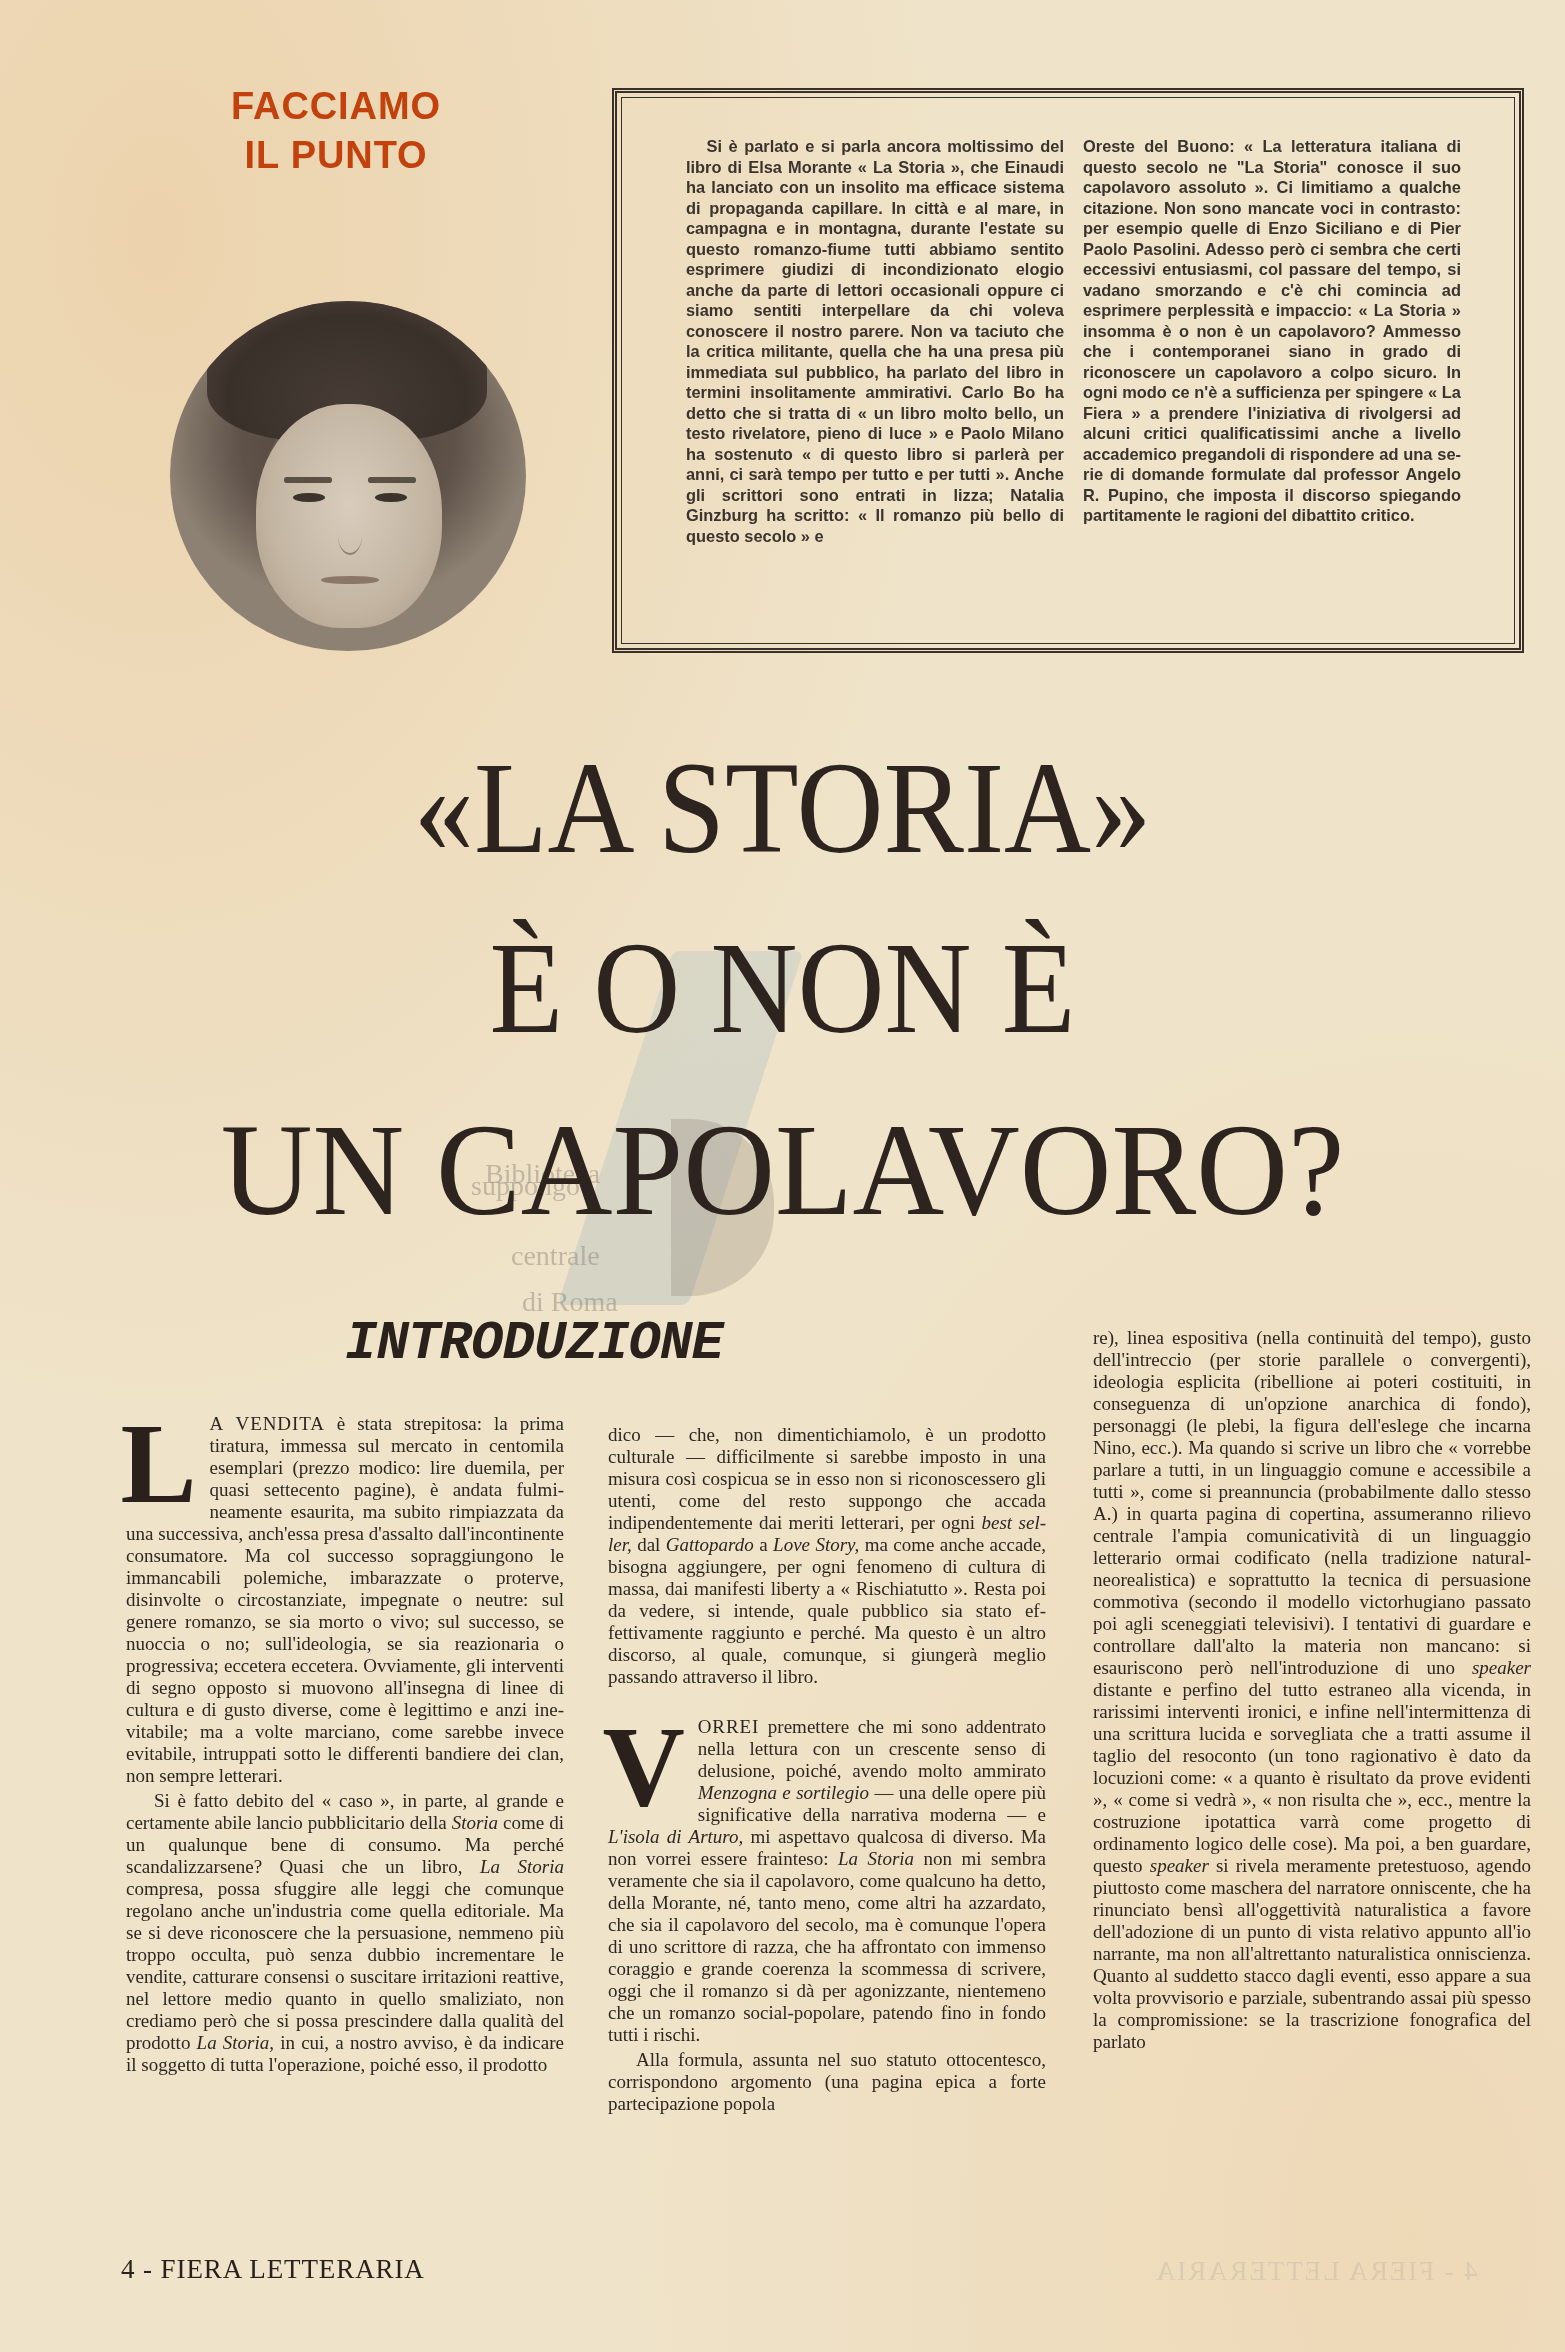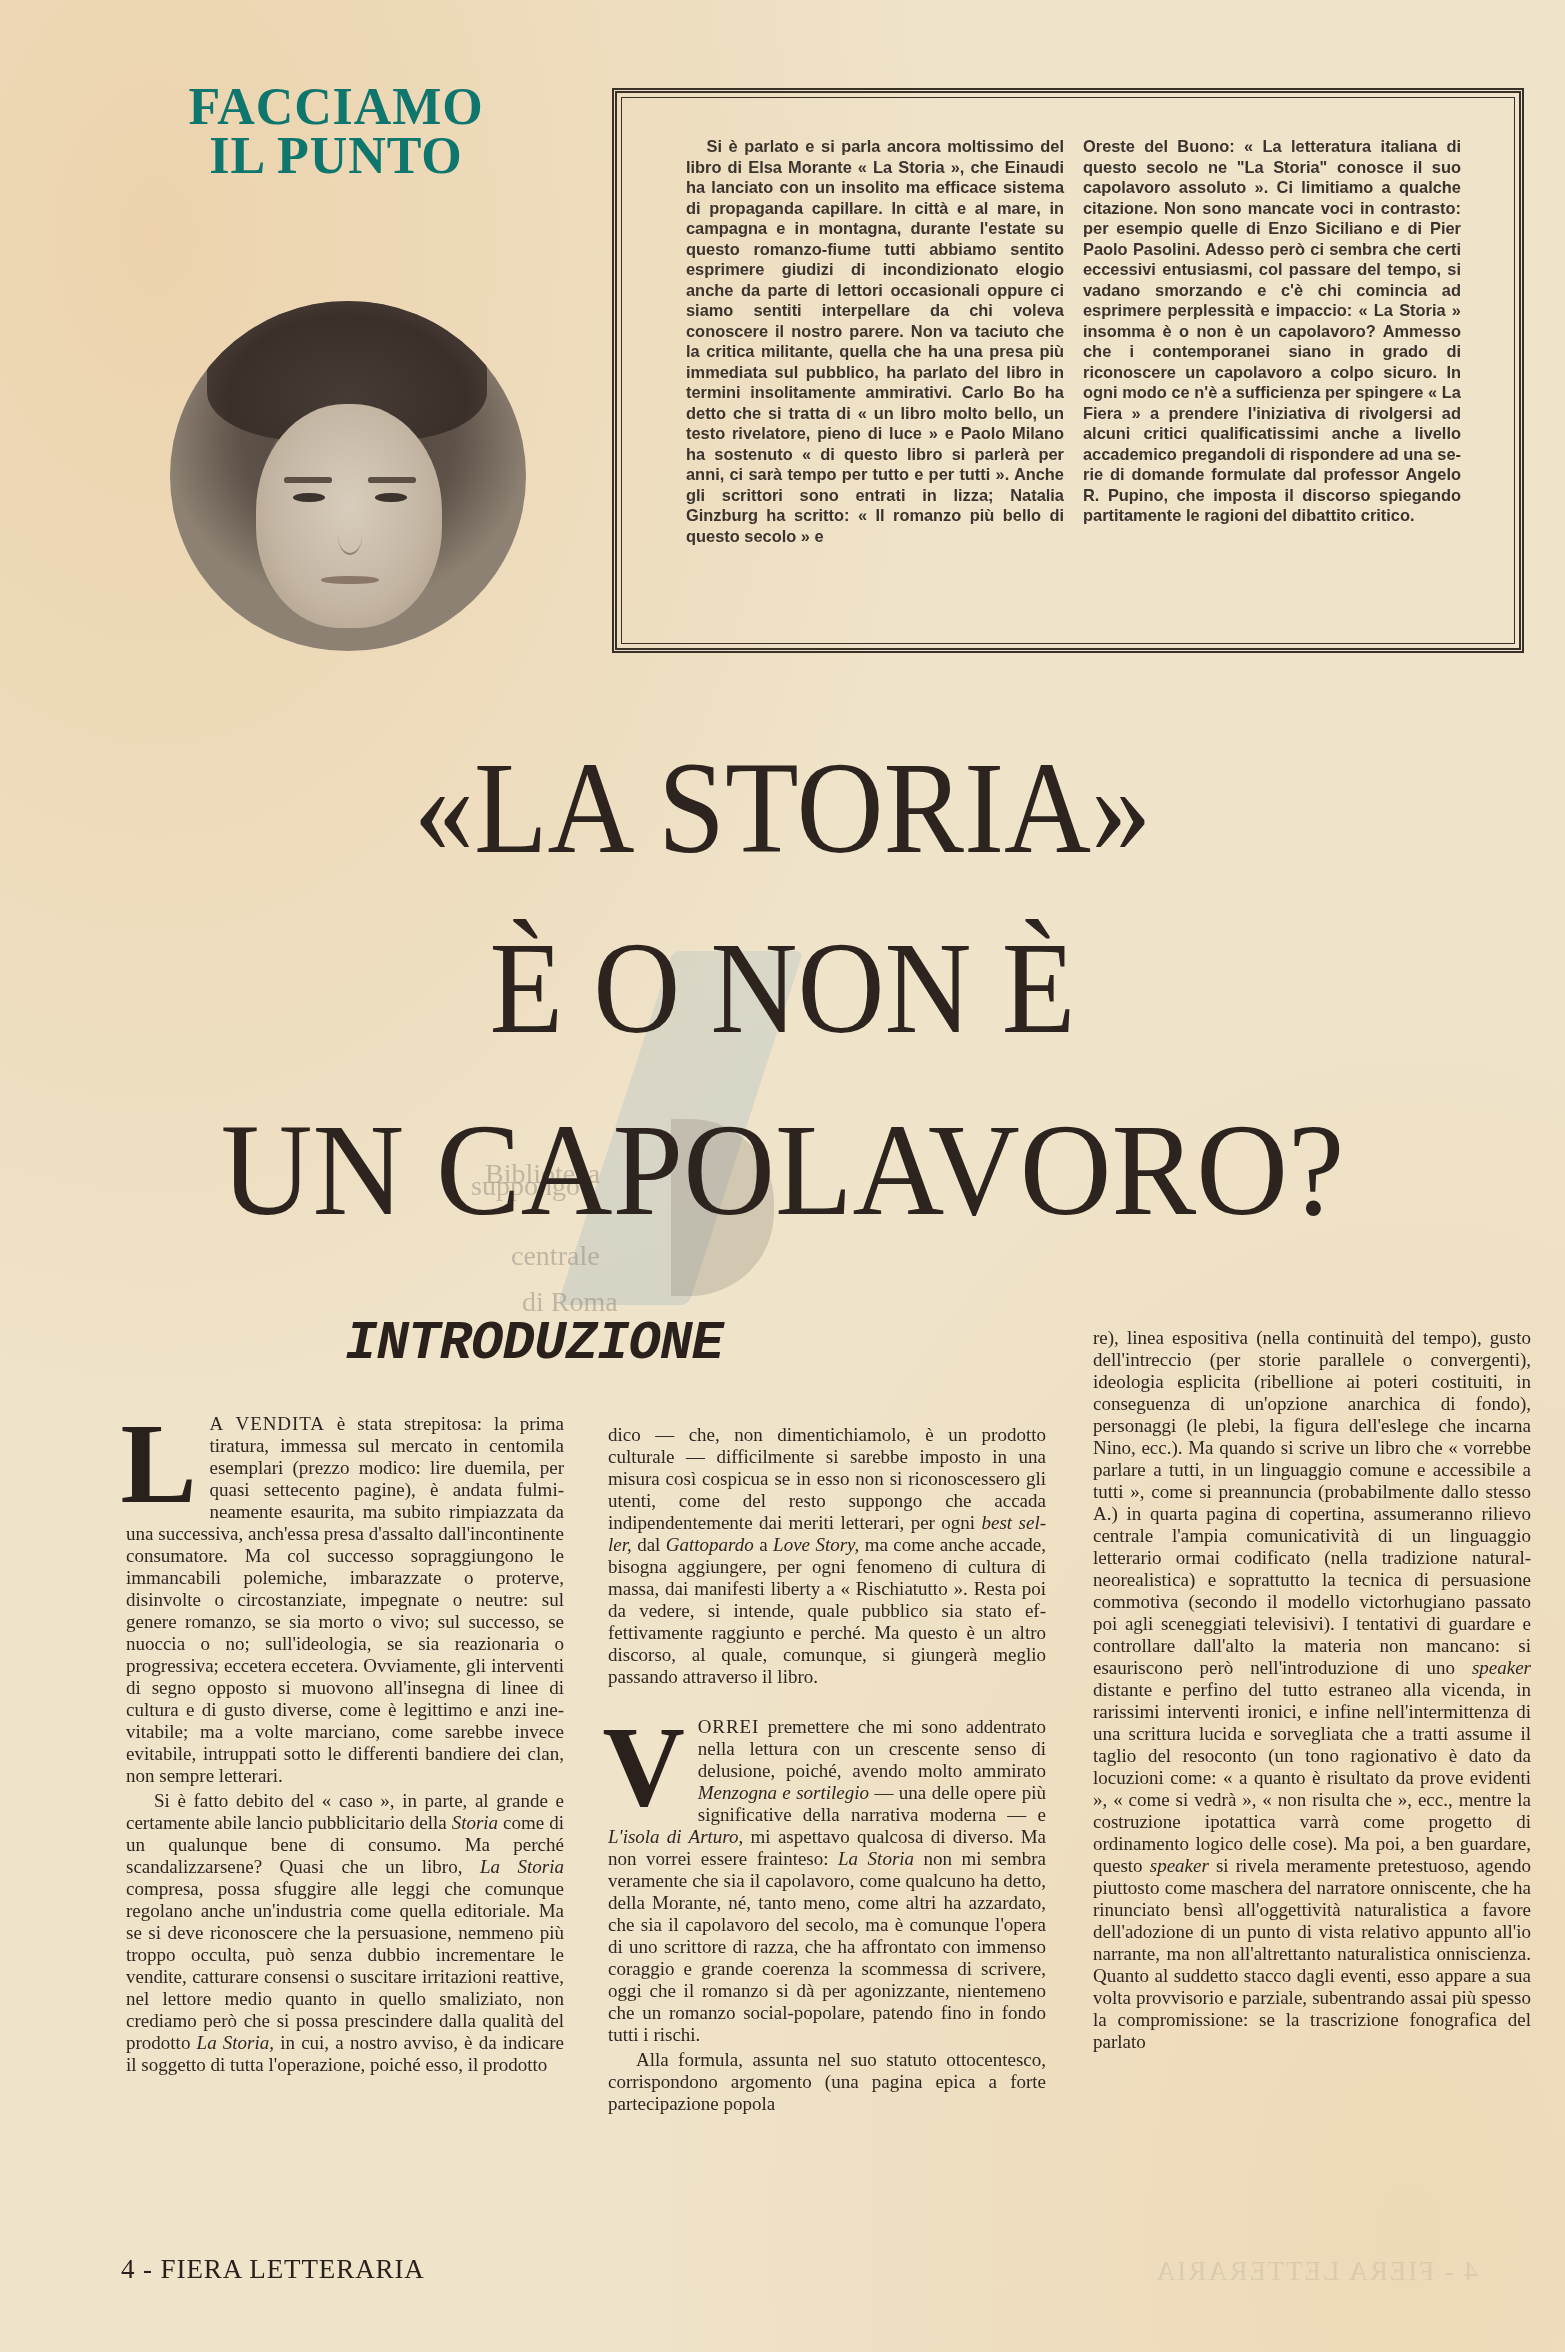--- a/index.html
+++ b/index.html
@@ -9,22 +9,22 @@
     background-image: radial-gradient(ellipse at 10% 10%, #ecd3ad 0%, rgba(236,211,173,0) 40%),
                       radial-gradient(ellipse at 90% 95%, #eed9b7 0%, rgba(238,217,183,0) 40%);
     color: #2a221d;
     font-family: "Liberation Serif", "DejaVu Serif", serif;
   }
   .abs { position: absolute; }
 
   
   .kicker {
     left: 140px; top: 82px; width: 392px; text-align: center;
-    font-family: Liberation Serif, serif; font-weight: bold;
-    font-size: 52px; line-height: 49px; letter-spacing: 0.9px; color: #0f766e;
+    font-family: Liberation Sans, sans-serif; font-weight: bold;
+    font-size: 38px; line-height: 49px; letter-spacing: 0.9px; color: #c2410c;
   }
   .kicker div { white-space: nowrap; }
 
   
   .portrait {
     left: 170px; top: 301px; width: 356px; height: 350px; border-radius: 50%;
     background:
       radial-gradient(ellipse 34% 40% at 50% 55%, #c9bcaa 0%, #b4a593 55%, rgba(0,0,0,0) 72%),
       radial-gradient(ellipse 60% 55% at 50% 40%, #4c413a 0%, #5e5249 50%, #8d8173 85%),
       #a59987;

